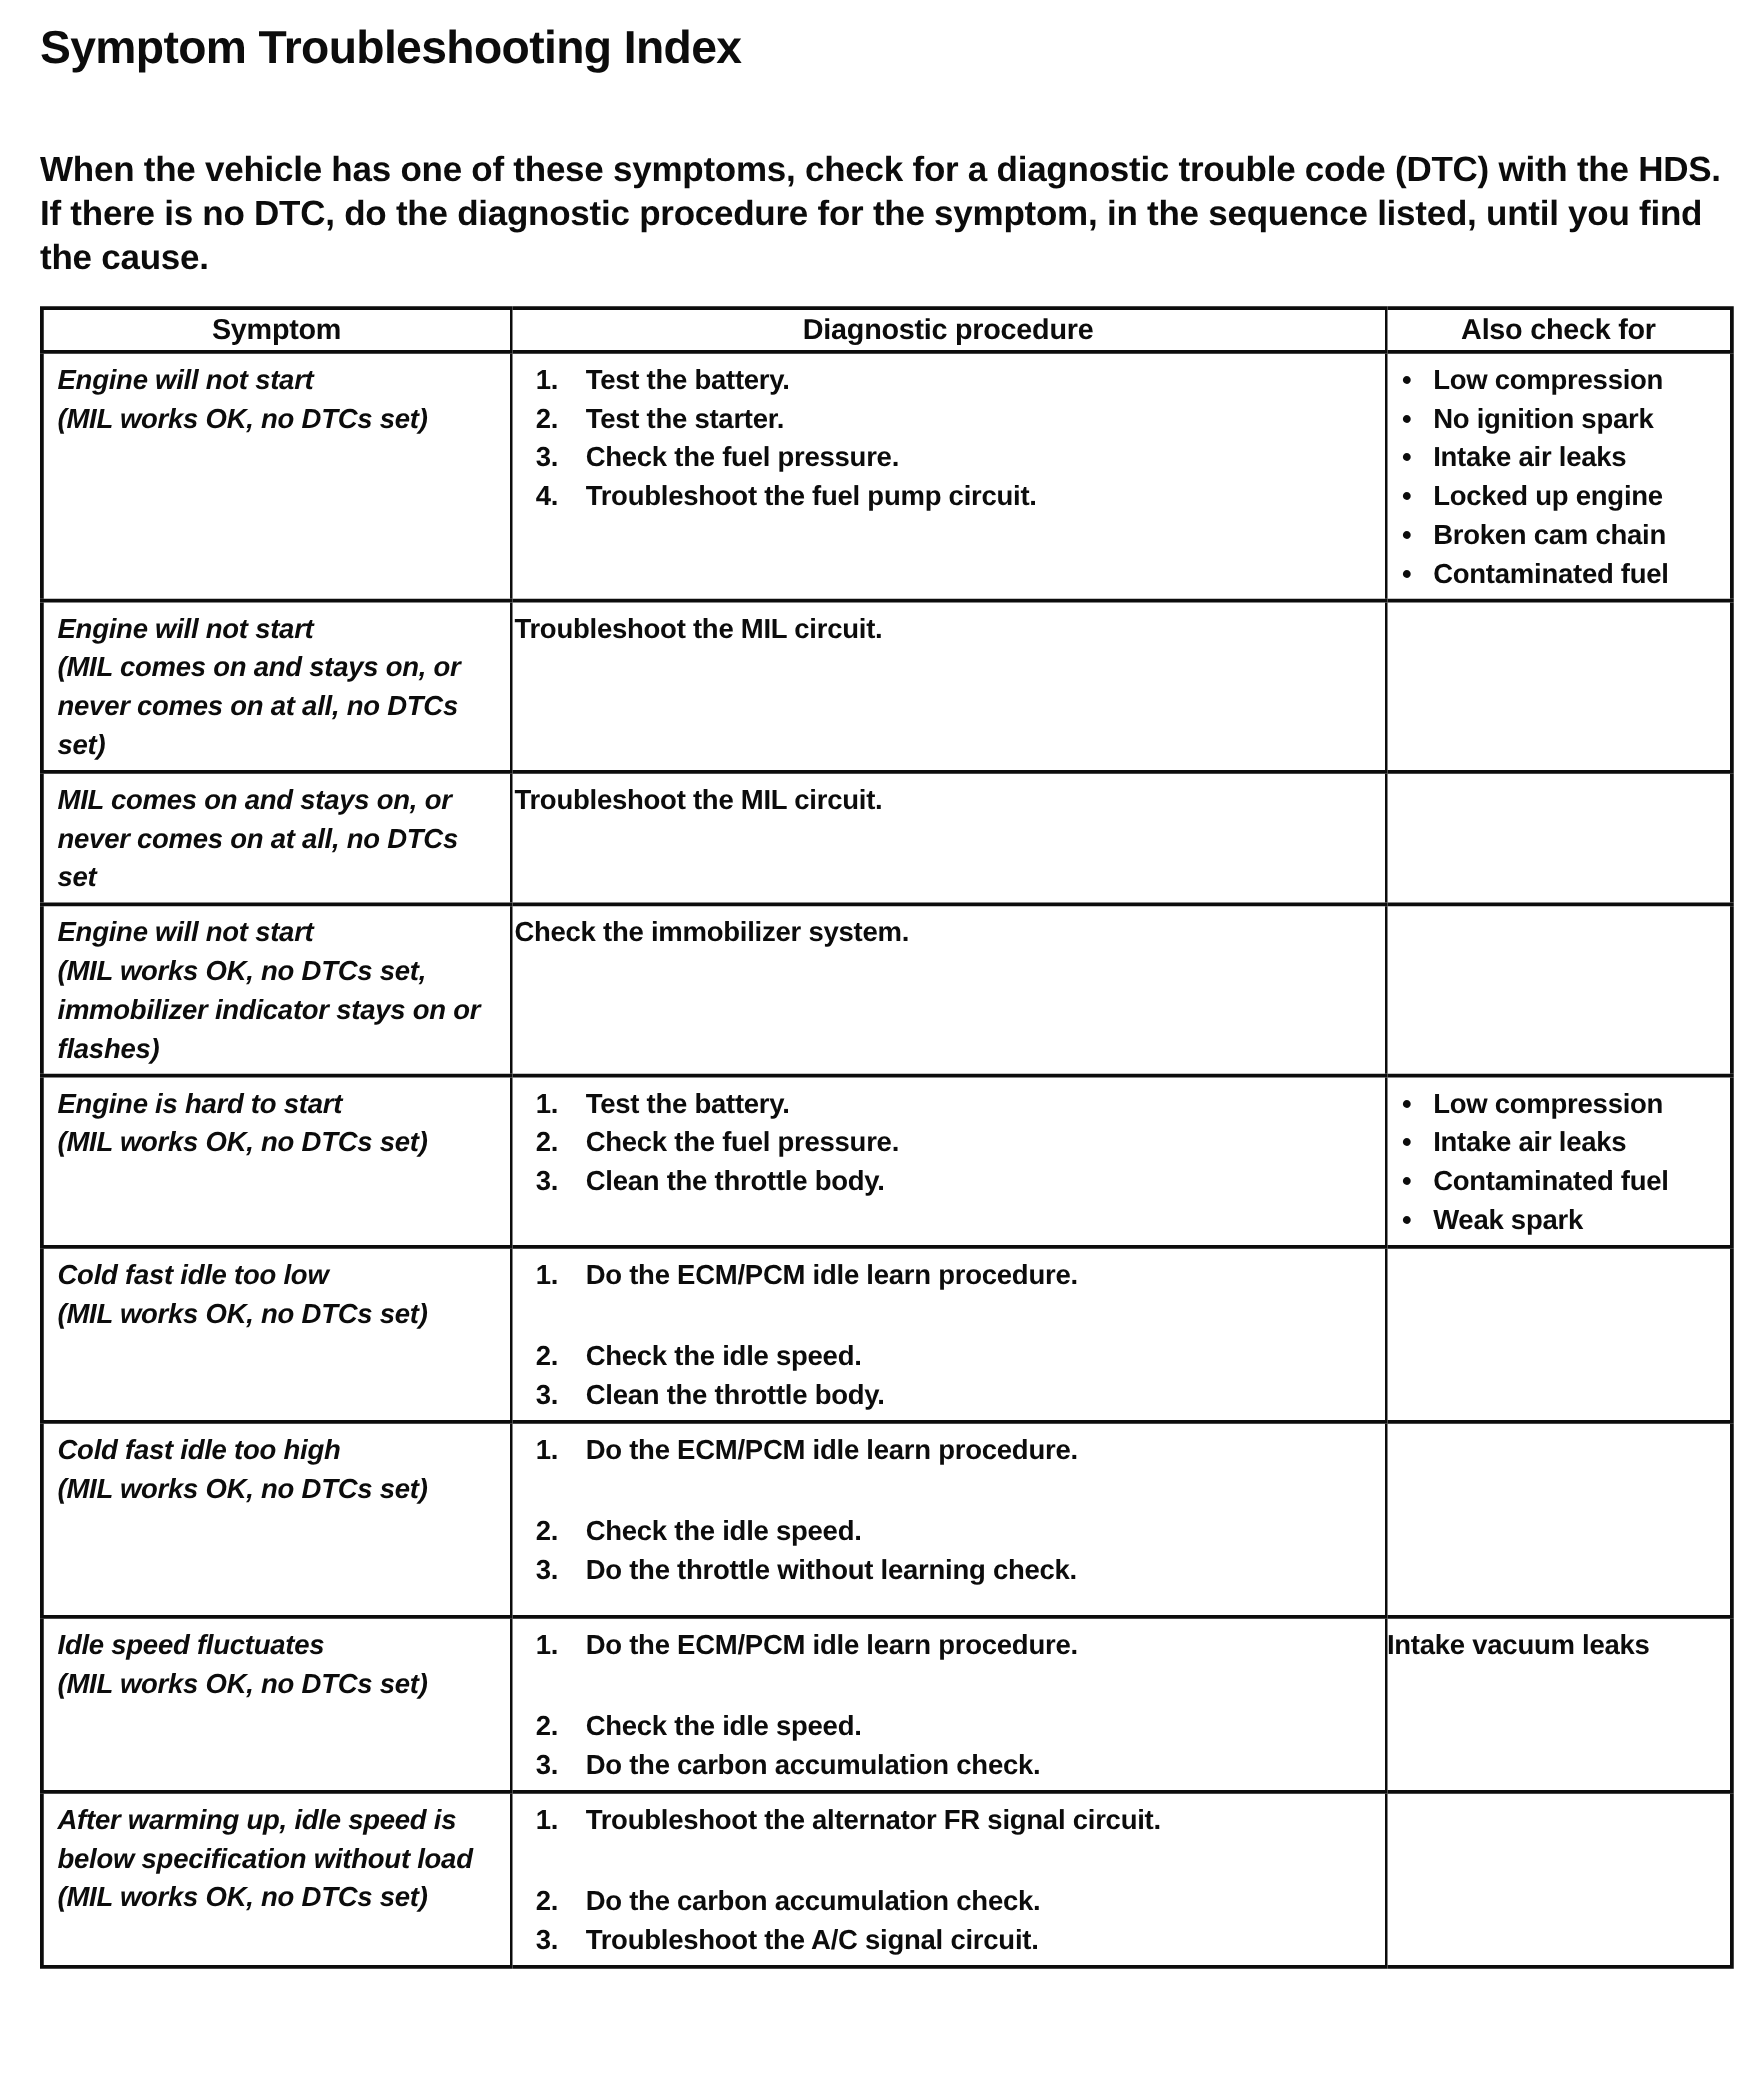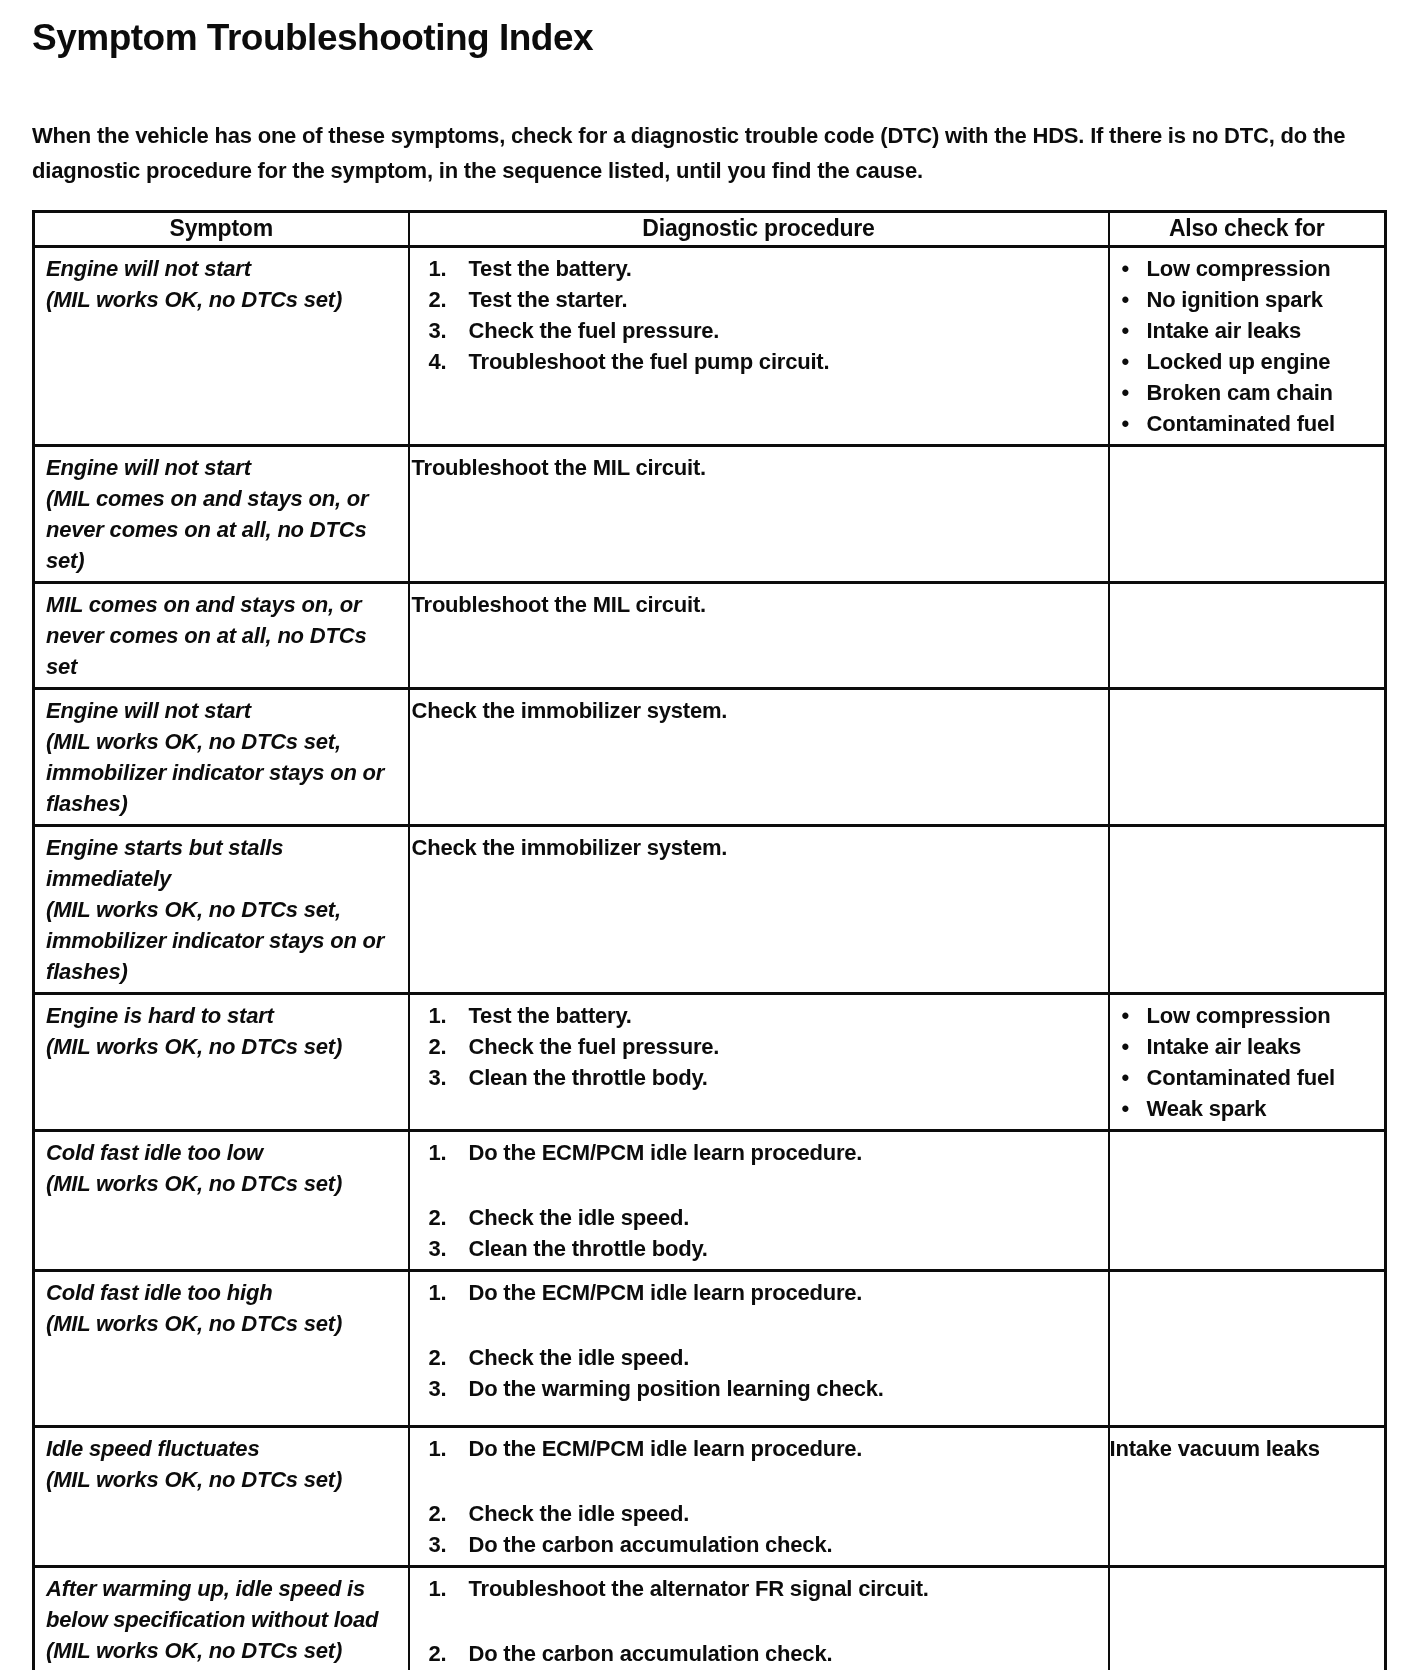--- a/index.html
+++ b/index.html
@@ -14,21 +14,21 @@
   .title {
     font-size: 37px;
     font-weight: bold;
     letter-spacing: -0.5px;
     margin: 6px 0 4px 0;
     line-height: 44px;
   }
   .intro {
     margin: 58px 0 0 0;
     max-width: 1348px;
-    font-size: 22px;
+    font-size: 28px;
     font-weight: bold;
     line-height: 35px;
     letter-spacing: -0.2px;
   }
 
   table.tsi {
     margin-top: 22px;
     border-collapse: collapse;
     table-layout: fixed;
     width: 1352px;
@@ -155,26 +155,20 @@
         <td class="also"></td>
       </tr>
 
       <tr class="r4">
         <td class="sym">Engine will not start
 (MIL works OK, no DTCs set, immobilizer indicator stays on or flashes)</td>
         <td class="proc single">Check the immobilizer system.</td>
         <td class="also"></td>
       </tr>
 
-      <tr class="r5">
-        <td class="sym">Engine starts but stalls immediately
-(MIL works OK, no DTCs set, immobilizer indicator stays on or flashes)</td>
-        <td class="proc single">Check the immobilizer system.</td>
-        <td class="also"></td>
-      </tr>
 
       <tr class="r6">
         <td class="sym">Engine is hard to start
 (MIL works OK, no DTCs set)</td>
         <td class="proc">
           <ol class="plist">
             <li>
                 <span class="num">1.</span>
                 <span class="ptx">Test the battery.</span>
               </li>
@@ -228,21 +222,21 @@
             <li class="gap">
                 <span class="num">1.</span>
                 <span class="ptx">Do the ECM/PCM idle learn procedure.</span>
               </li>
             <li>
                 <span class="num">2.</span>
                 <span class="ptx">Check the idle speed.</span>
               </li>
             <li>
                 <span class="num">3.</span>
-                <span class="ptx">Do the warming position learning check.</span>
+                <span class="ptx">Do the throttle without learning check.</span>
               </li>
           </ol>
         </td>
         <td class="also"></td>
       </tr>
 
       <tr class="r9">
         <td class="sym">Idle speed fluctuates
 (MIL works OK, no DTCs set)</td>
         <td class="proc">

